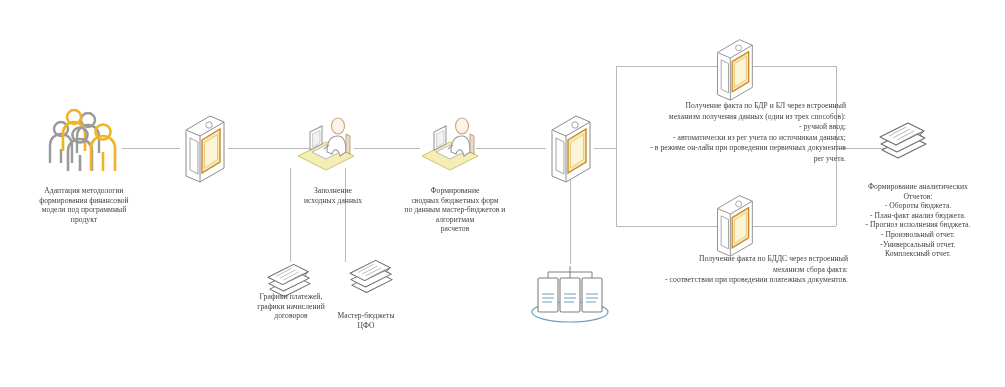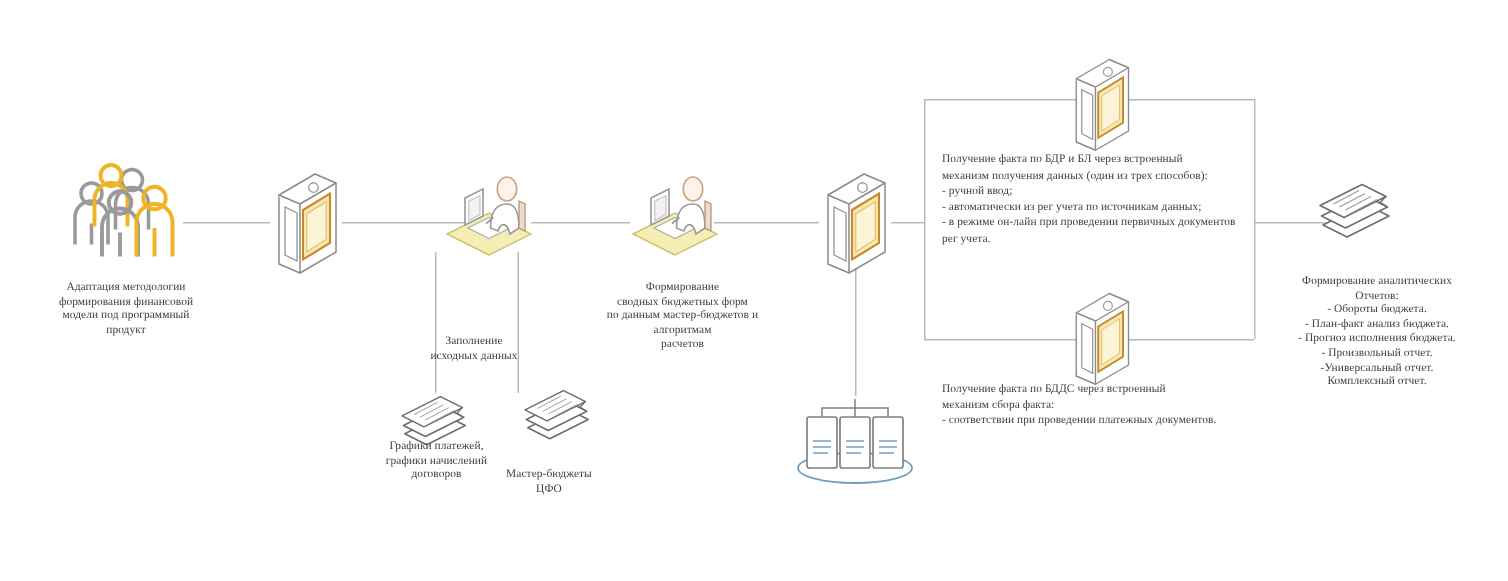--- a/index.html
+++ b/index.html
@@ -18,21 +18,21 @@
   
   .lbl{
     position:absolute;
     font-size:7.6px;
     line-height:9.6px;
     color:#3f3f3f;
     text-align:center;
     white-space:pre-line;
     letter-spacing:.05px;
   }
-  .lbl.left{text-align:left;}
+  .lbl.left{text-align:right;}
 
   
   .node{position:absolute;}
 
   
   .ico{display:block;}
 </style>
 </head>
 <body>
 
@@ -115,21 +115,21 @@
 
       <path d="M31 40 C31 28 36 24 42 24 C48 24 50 30 50 40 L44 44 C42 36 38 36 36 42 Z" fill="#ffffff" stroke="#9a9a9a" stroke-width="1.1"></path>
 
       <path d="M33 33 L28 37" fill="none" stroke="#9a9a9a" stroke-width="1.1"></path>
 
       <ellipse cx="42" cy="14" rx="6.5" ry="8" fill="#fdf3e8" stroke="#c8a880" stroke-width="1.1"></ellipse>
 
       <path d="M50 22 L54 24 L54 42 L50 40 Z" fill="#e8ddd0" stroke="#b79a74" stroke-width="0.9"></path>
     </svg>
   </div>
-  <div class="lbl" style="left:260px;top:186px;width:112px;margin-top:36px;">Заполнение
+  <div class="lbl" style="left:277px;top:186px;width:112px;">Заполнение
 исходных данных</div>
 
   <div class="node" style="left:420px;top:112px;width:60px;height:60px;">
     <svg class="ico" width="60" height="60" viewBox="0 0 60 60">
       <path d="M30 58 L2 44 L30 30 L58 44 Z" fill="#f4edb4" stroke="#cfc46c" stroke-width="1"></path>
       <path d="M16 40 L30 33 L44 40 L30 47 Z" fill="#ffffff" stroke="#b0b0b0" stroke-width="0.9"></path>
       <path d="M14 38 L14 20 L26 14 L26 32 Z" fill="#ffffff" stroke="#9a9a9a" stroke-width="1.1"></path>
       <path d="M16.5 35 L16.5 22 L24 18.5 L24 31 Z" fill="#f2f2f2" stroke="#bdbdbd" stroke-width="0.7"></path>
       <path d="M31 40 C31 28 36 24 42 24 C48 24 50 30 50 40 L44 44 C42 36 38 36 36 42 Z" fill="#ffffff" stroke="#9a9a9a" stroke-width="1.1"></path>
       <path d="M33 33 L28 37" fill="none" stroke="#9a9a9a" stroke-width="1.1"></path>

